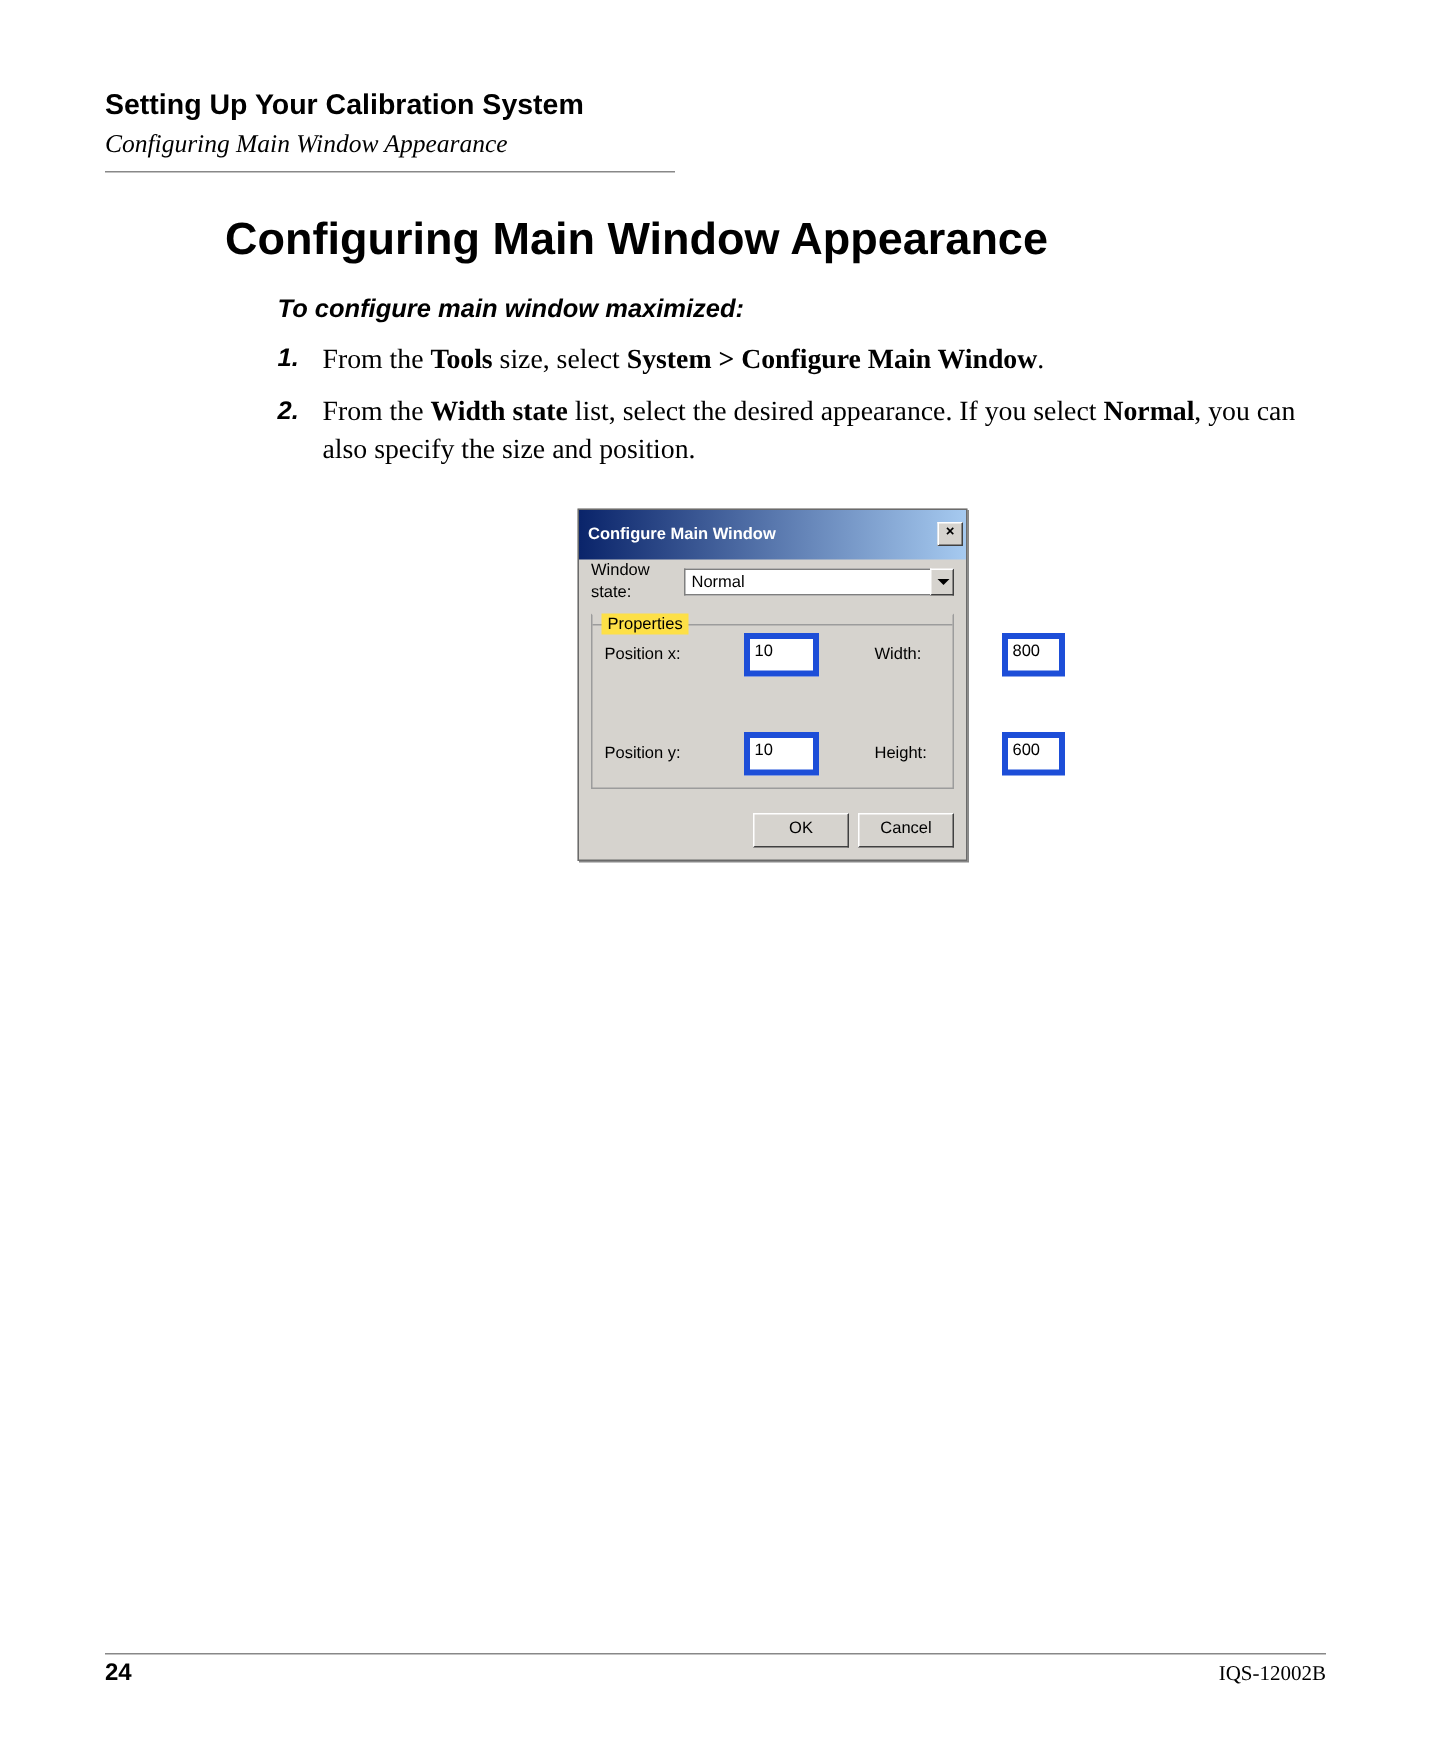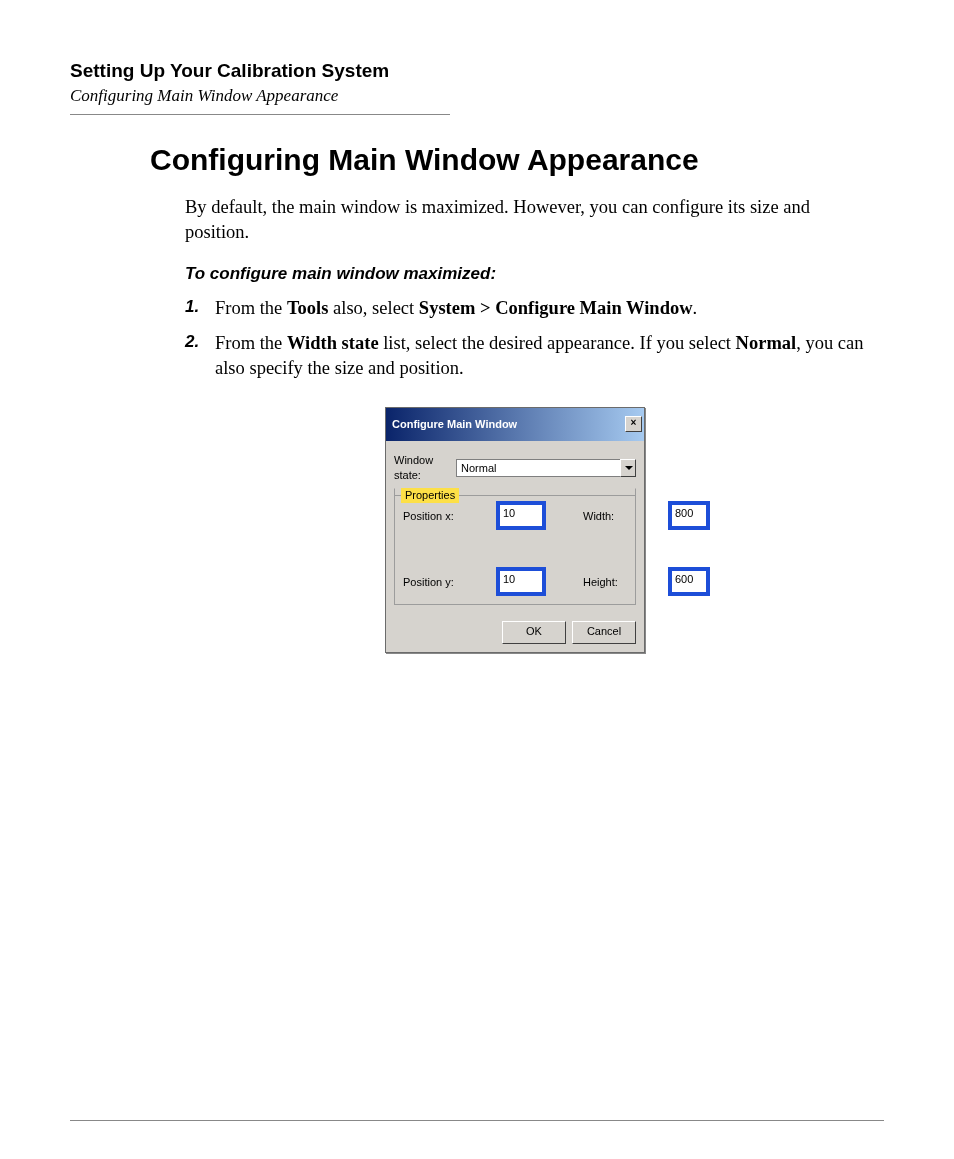--- a/index.html
+++ b/index.html
@@ -99,21 +99,21 @@
     border-right-color: #404040;
     border-bottom-color: #404040;
     color: #000;
     font-family: Arial, sans-serif;
     font-size: 10px;
     line-height: 11px;
     text-align: center;
     font-weight: 700;
   }
   .dlg-body {
-    padding: 12px 8px 8px 8px;
+    padding: 0 8px 8px 8px;
   }
   .row { display: flex; align-items: center; margin-bottom: 6px; }
   .lbl { width: 62px; }
   .lbl2 { width: 44px; }
   .combo {
     flex: 1;
     display: flex;
     height: 18px;
   }
   .combo-input {
@@ -228,28 +228,27 @@
 
 <div class="page">
 
   <div class="chapter-title">Setting Up Your Calibration System</div>
   <div class="chapter-sub">Configuring Main Window Appearance</div>
   <hr class="hr-top">
 
   <div class="section-heading">Configuring Main Window Appearance</div>
 
   <div class="body-block">
-    <div class="intro-para">By default, the main window is maximized. However, you can configure its size and position.</div>
 
     <div class="procedure-label">To configure main window maximized:</div>
 
     <div class="step">
       <div class="step-num">1.</div>
       <div class="step-text">
-        <span>From the </span><span class="b">Tools</span><span> also, select </span><span class="b">System &gt; Configure Main Window</span><span>.</span>
+        <span>From the </span><span class="b">Tools</span><span> size, select </span><span class="b">System &gt; Configure Main Window</span><span>.</span>
       </div>
     </div>
 
     <div class="step">
       <div class="step-num">2.</div>
       <div class="step-text">
         <span>From the </span><span class="b">Width state</span><span> list, select the desired appearance. If you select </span><span class="b">Normal</span><span>, you can also specify the size and position.</span>
       </div>
     </div>
 
@@ -287,15 +286,19 @@
           <div class="btn">OK</div>
           <div class="btn">Cancel</div>
         </div>
       </div>
     </div>
 
   </div>
 
   <div class="footer">
     <hr class="footer-rule">
+    <div class="footer-row">
+      <span class="pagenum">24</span>
+      <span class="docid">IQS-12002B</span>
+    </div>
   </div>
 
 </div>
 
 </body></html>

